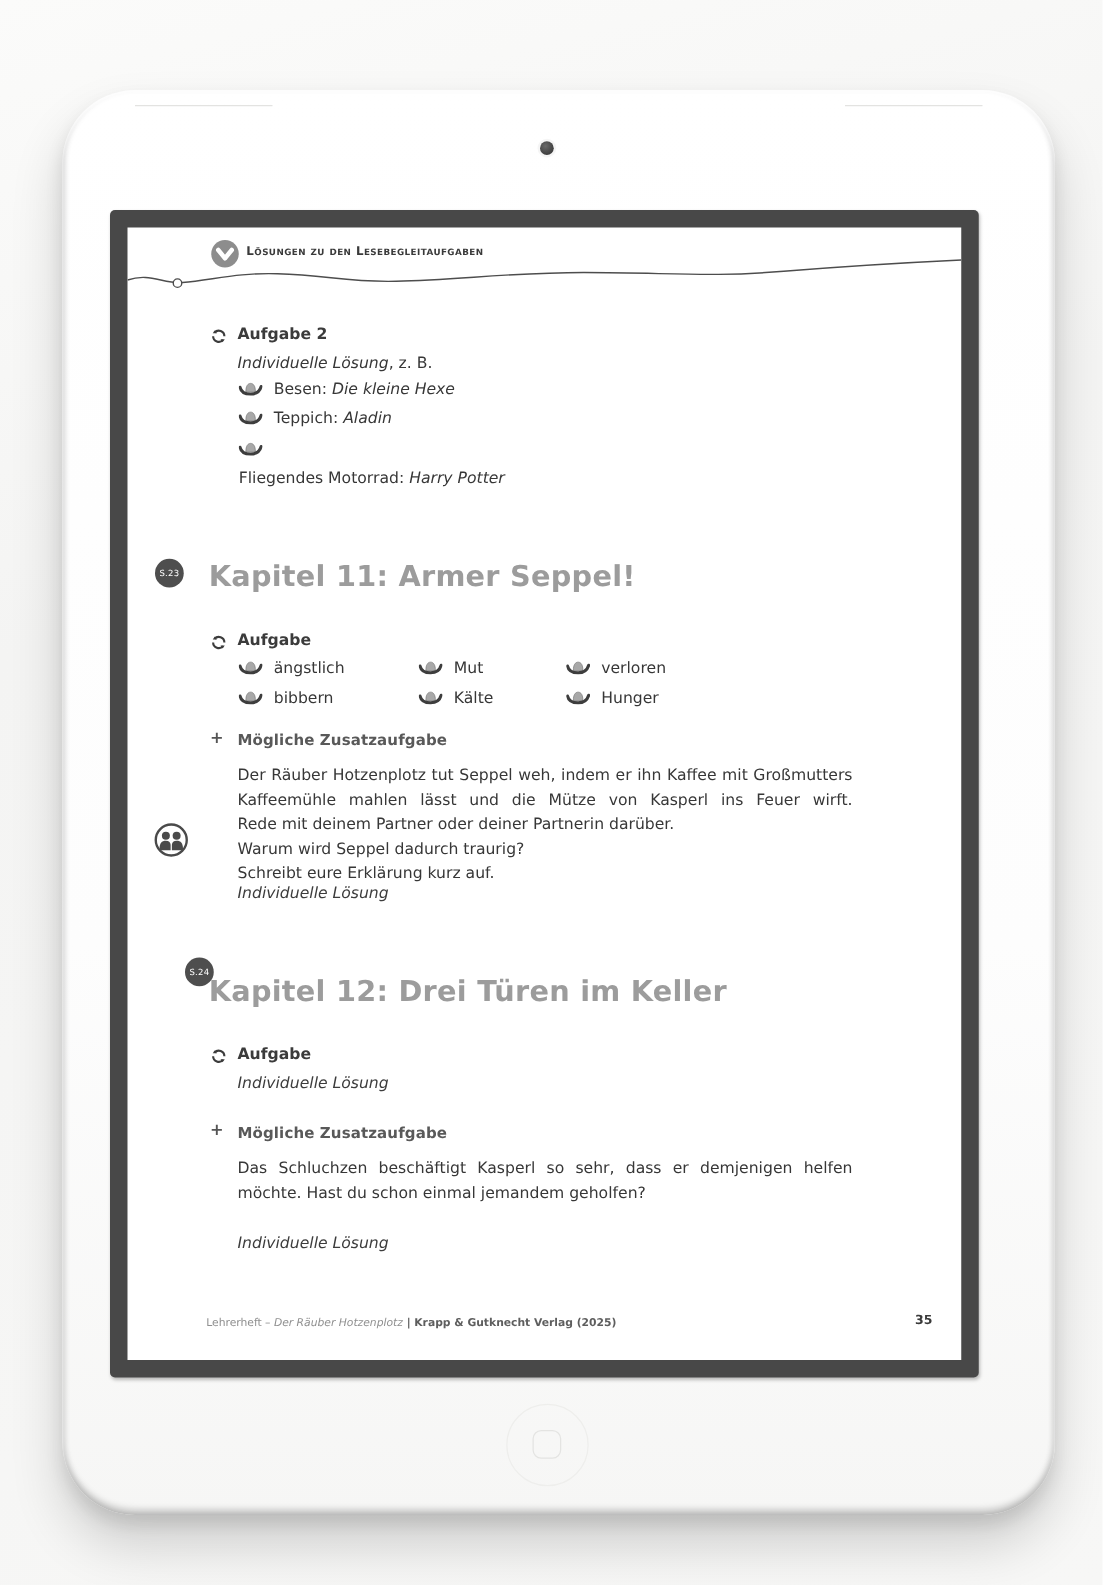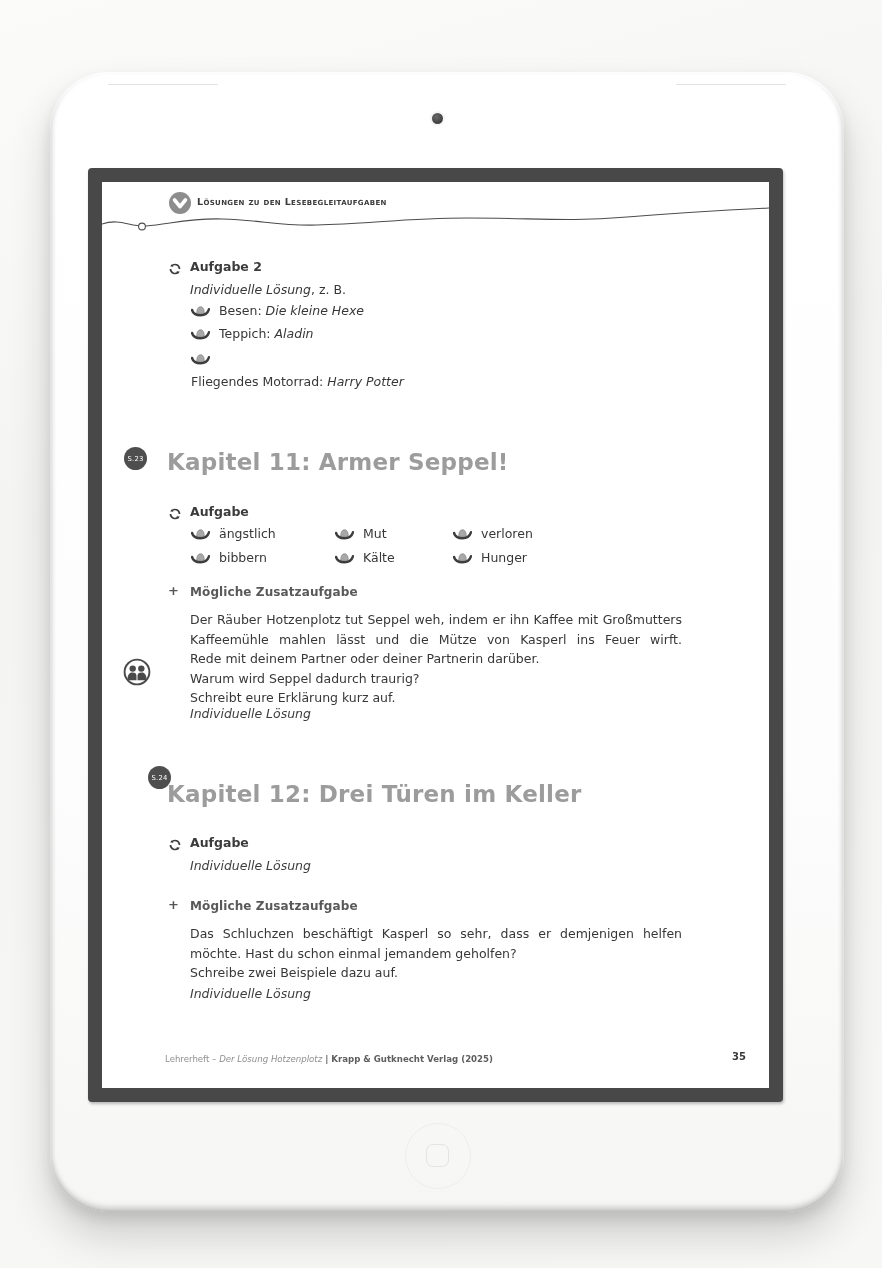--- a/index.html
+++ b/index.html
@@ -223,27 +223,26 @@
         </svg>
         <div class="abs task-label" style="left:88px;top:653px;">Aufgabe</div>
         <div class="abs solution" style="left:88px;top:676px;">Individuelle Lösung</div>
 
         <div class="abs plus" style="left:66px;top:715px;">+</div>
         <div class="abs zusatz-label" style="left:88px;top:717px;">Mögliche Zusatzaufgabe</div>
 
         <div class="abs para" style="left:88px;top:742px;width:492px;">
           <div class="jline">Das Schluchzen beschäftigt Kasperl so sehr, dass er demjenigen helfen</div>
           <div>möchte. Hast du schon einmal jemandem geholfen?</div>
-          <div>Schreibe zwei Beispiele dazu auf.</div>
         </div>
 
         <div class="abs solution" style="left:88px;top:804px;">Individuelle Lösung</div>
 
         <div class="abs footer-left" style="left:63px;top:872px;">
-          <span>Lehrerheft – </span><span class="it">Der Lösung Hotzenplotz</span><span class="dark"> | Krapp &amp; Gutknecht Verlag (2025)</span>
+          <span>Lehrerheft – </span><span class="it">Der Räuber Hotzenplotz</span><span class="dark"> | Krapp &amp; Gutknecht Verlag (2025)</span>
         </div>
         <div class="abs footer-page" style="left:630px;top:869px;text-align:center;">35</div>
 
       </div>
     </div>
 
     <div class="home-btn">
       <div class="home-sq"></div>
     </div>
   </div>

